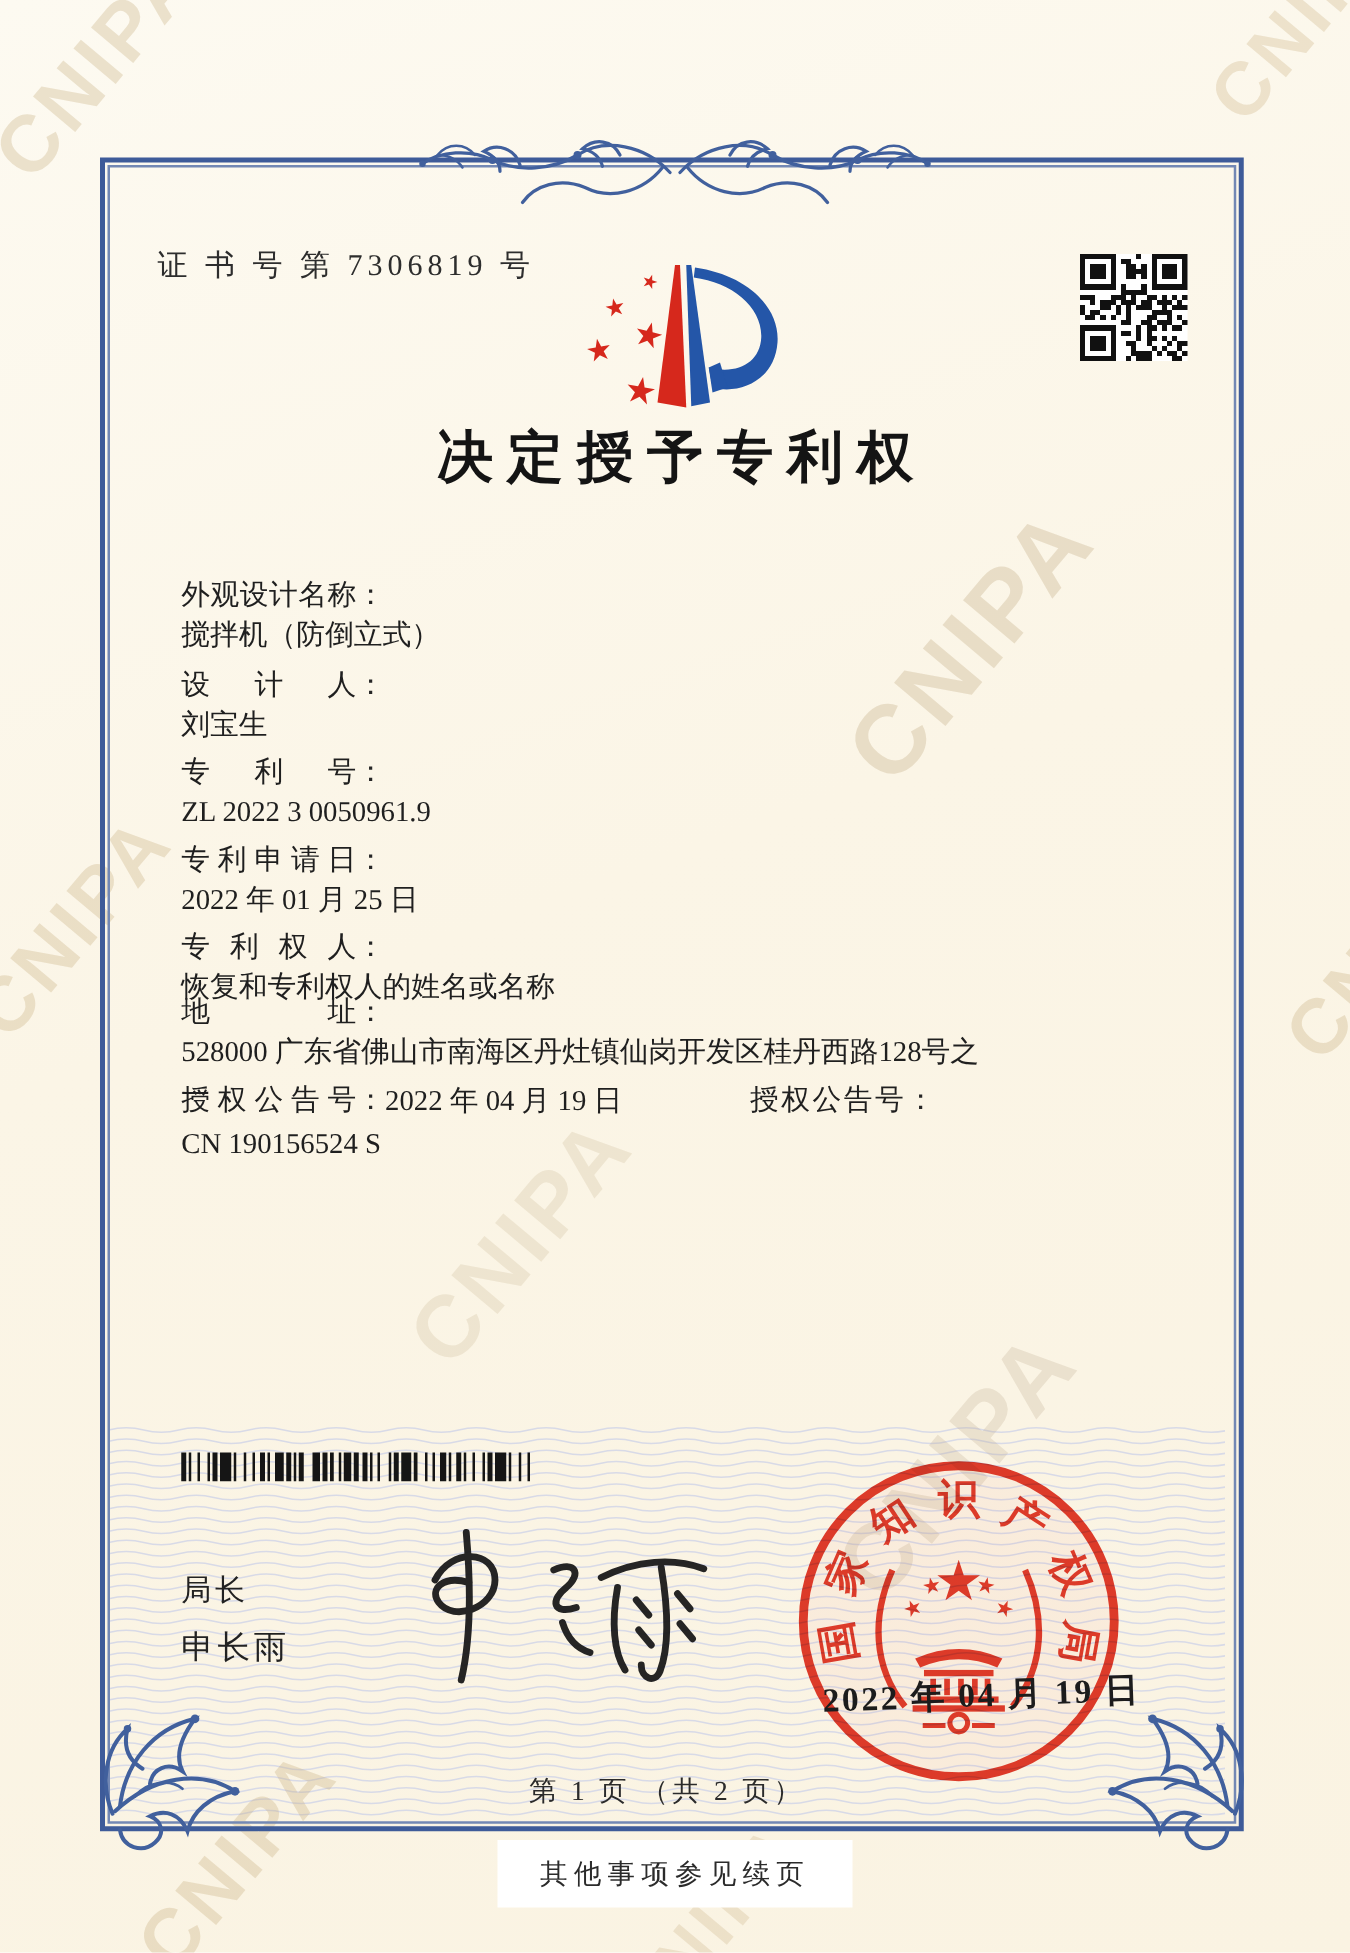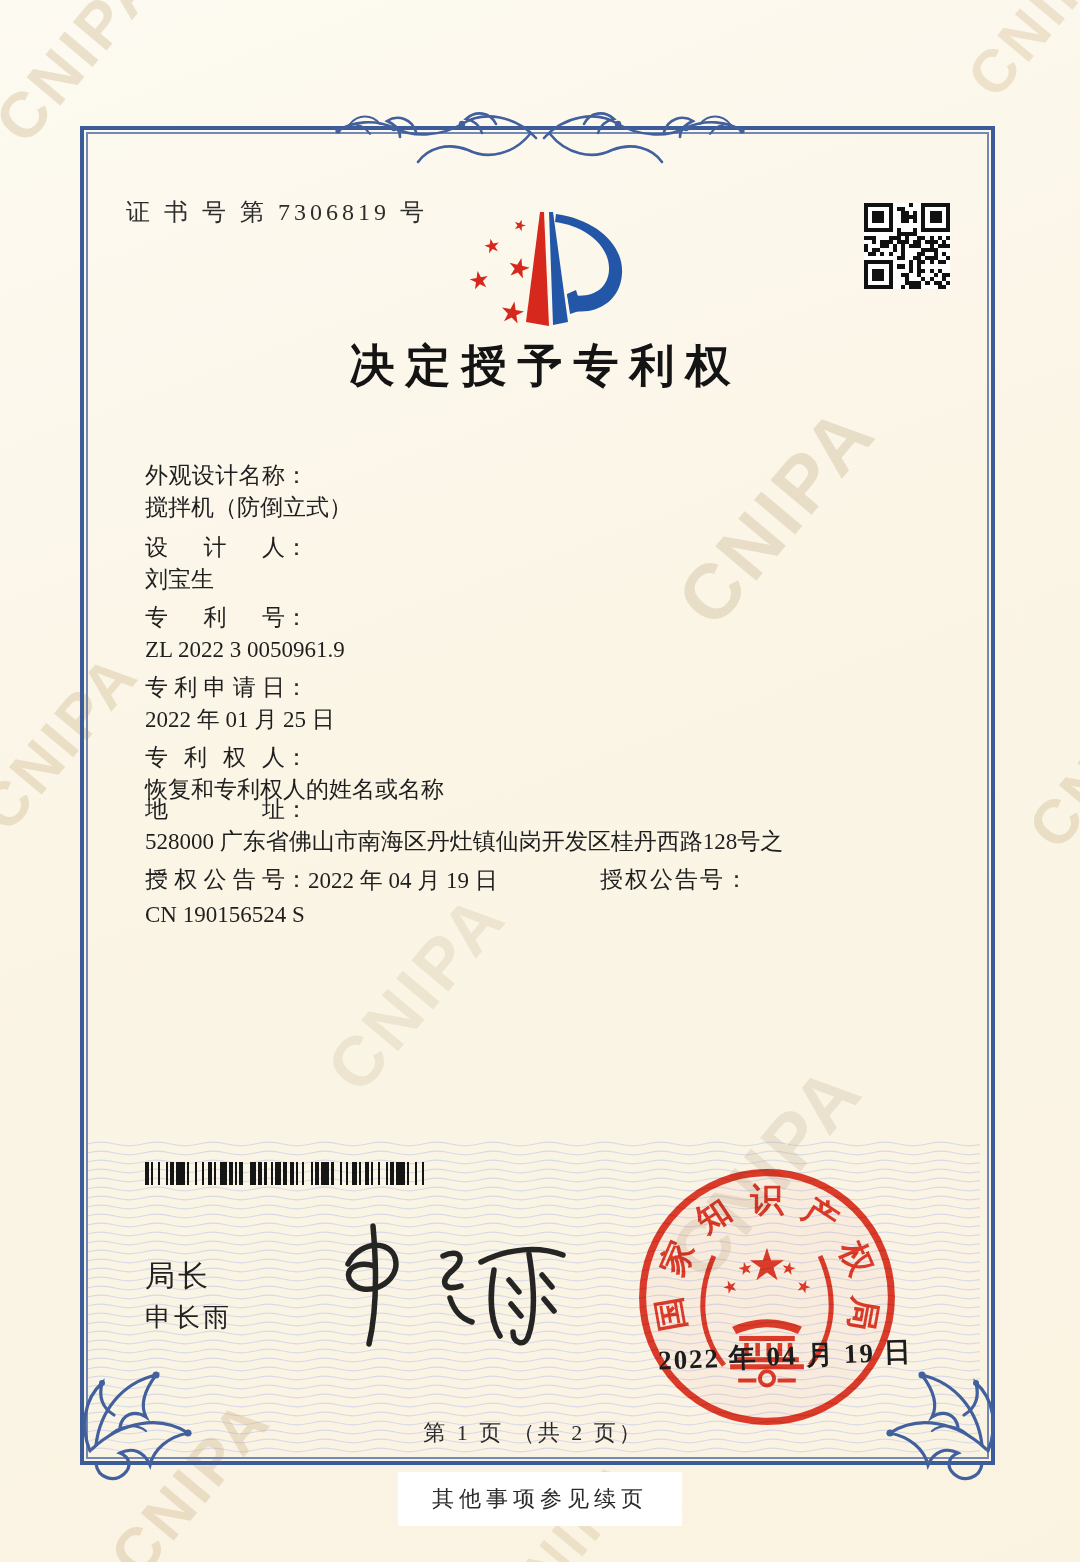--- a/index.html
+++ b/index.html
@@ -35,21 +35,21 @@
   .paras{position:absolute;left:145px;top:908px;width:808px;z-index:3;}
   .paras p{margin:0 0 2px 0;font-size:23px;line-height:33.5px;text-indent:2em;
            text-align:justify;letter-spacing:0.5px;color:#242424;}
   
   #waves{position:absolute;left:87px;top:1138px;z-index:1;pointer-events:none;}
   .barcode{position:absolute;left:145px;top:1162px;width:280px;height:23px;
            display:flex;align-items:stretch;z-index:3;}
   .barcode span{display:block;height:100%;}
   .bar-b{background:#151515;}
   .bar-w{background:transparent;}
-  .signer-title{position:absolute;left:145px;top:1256px;font-size:30px;letter-spacing:3px;color:#222;z-index:3;}
+  .signer-title{position:absolute;left:145px;top:1256px;font-size:24px;letter-spacing:3px;color:#222;z-index:3;}
   .signer-name{position:absolute;left:145px;top:1300px;font-size:26px;letter-spacing:3px;color:#222;z-index:3;}
   #signature{position:absolute;left:303px;top:1220px;z-index:4;}
   #seal{position:absolute;left:633px;top:1163px;z-index:4;mix-blend-mode:multiply;opacity:.95;}
   .seal-date{position:absolute;left:658px;top:1338px;font-size:27px;font-weight:bold;
              letter-spacing:2px;color:#1c1c1c;transform:rotate(-2deg);z-index:5;}
   .page-num{position:absolute;left:80px;top:1418px;width:907px;text-align:center;
             font-size:22px;letter-spacing:3px;color:#2b2b2b;z-index:3;}
   .cont-note{position:absolute;left:50%;transform:translateX(-50%);top:1472px;
              background:#ffffff;padding:12px 34px;font-size:22px;letter-spacing:5px;
              color:#2b2b2b;z-index:3;white-space:nowrap;}

